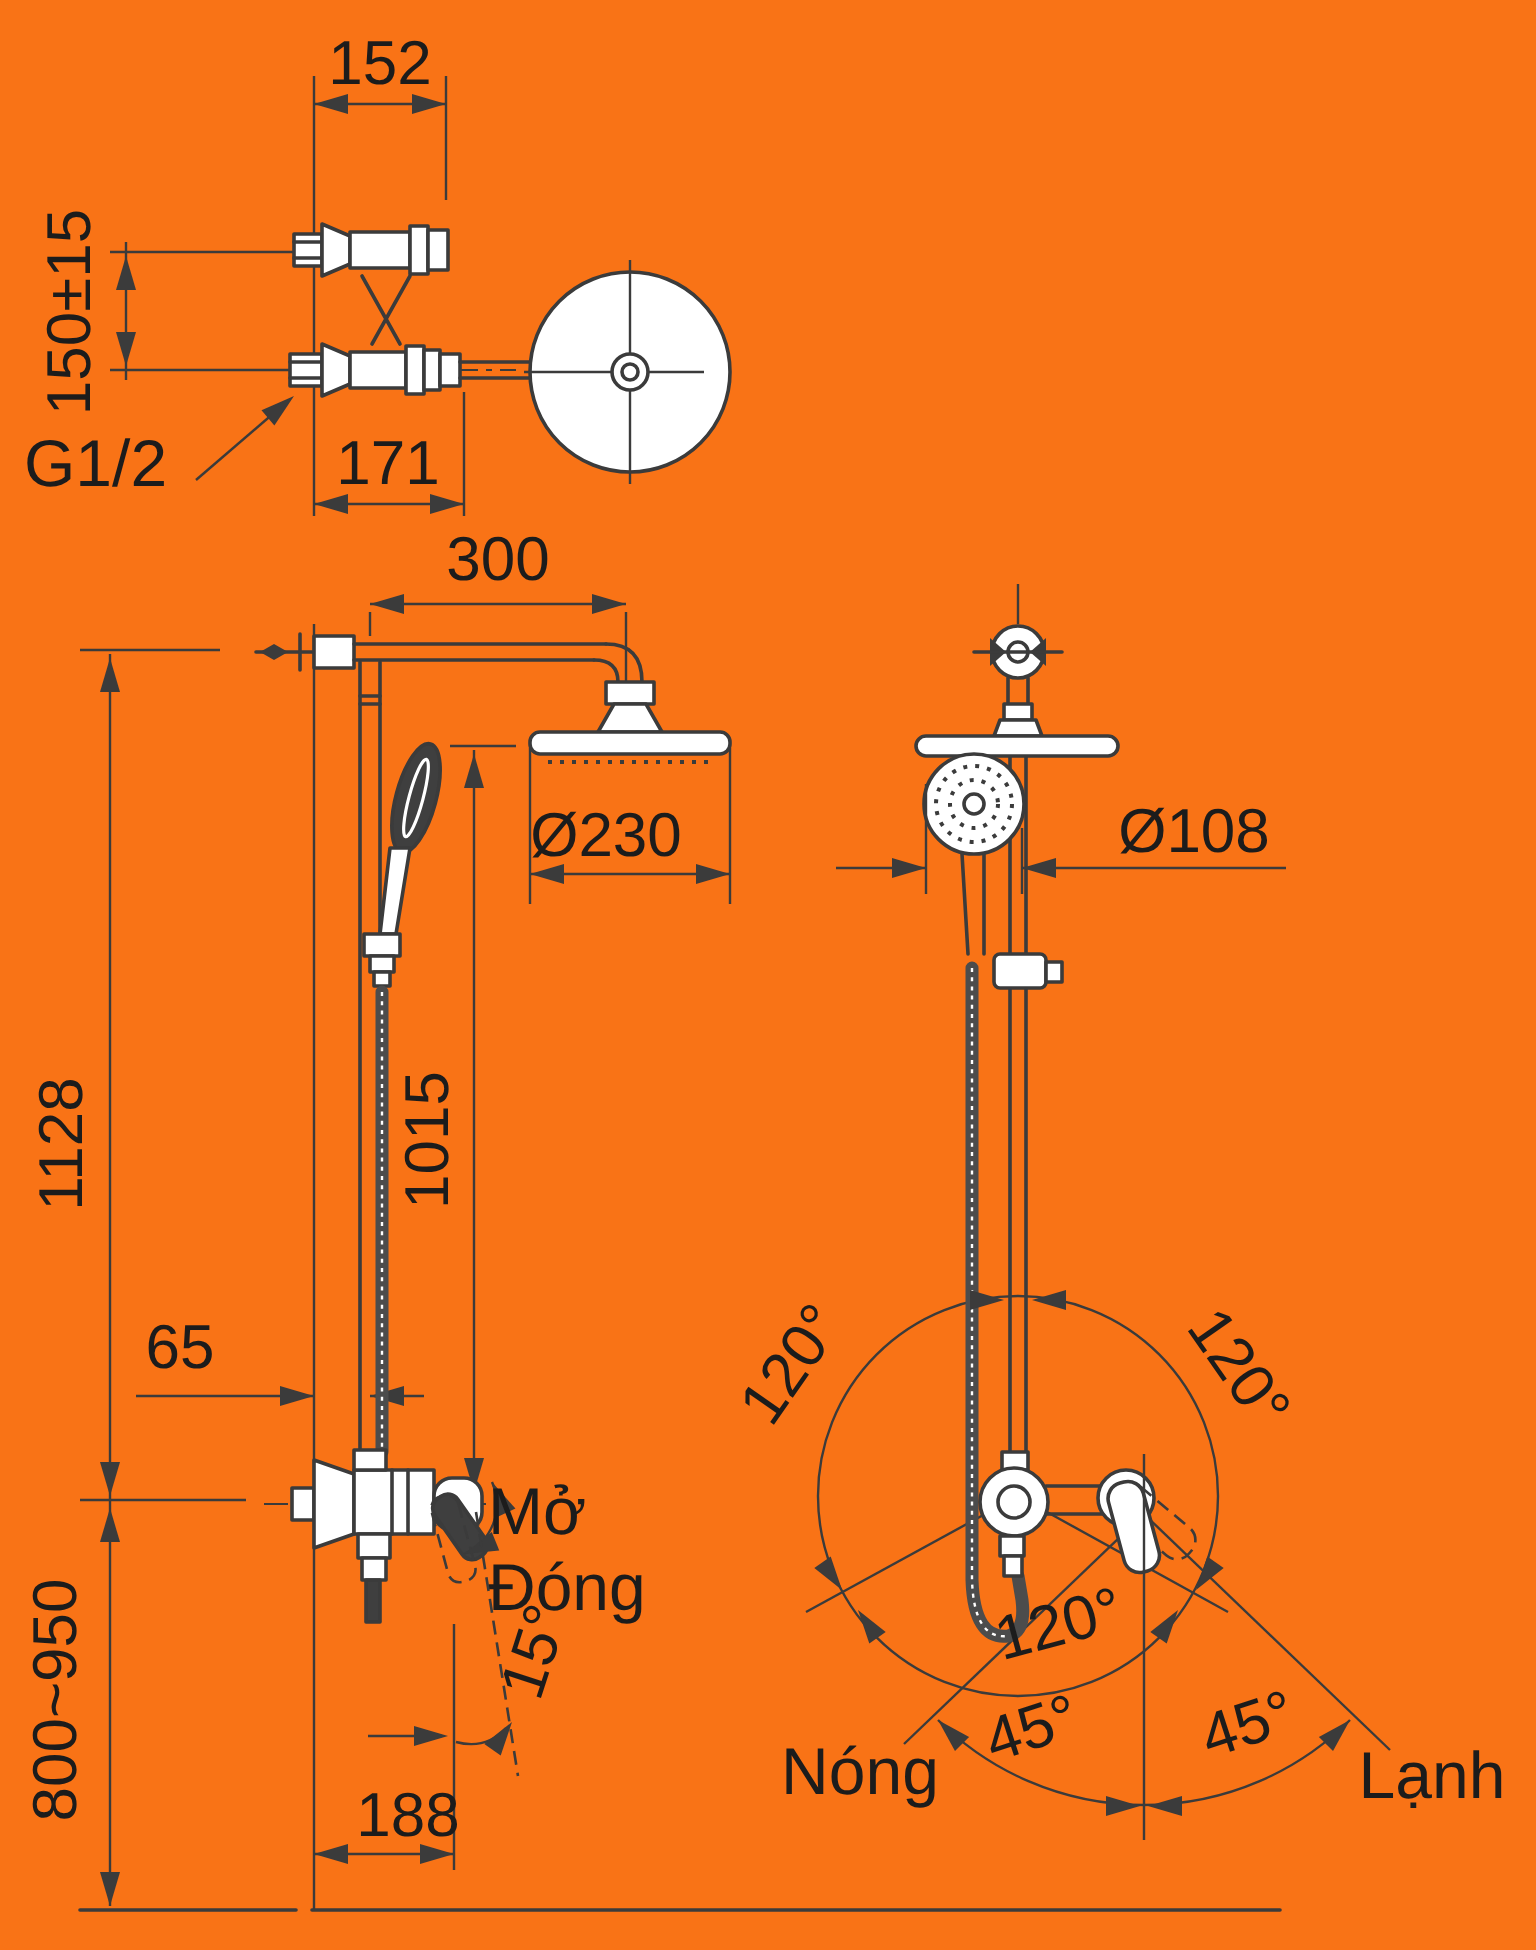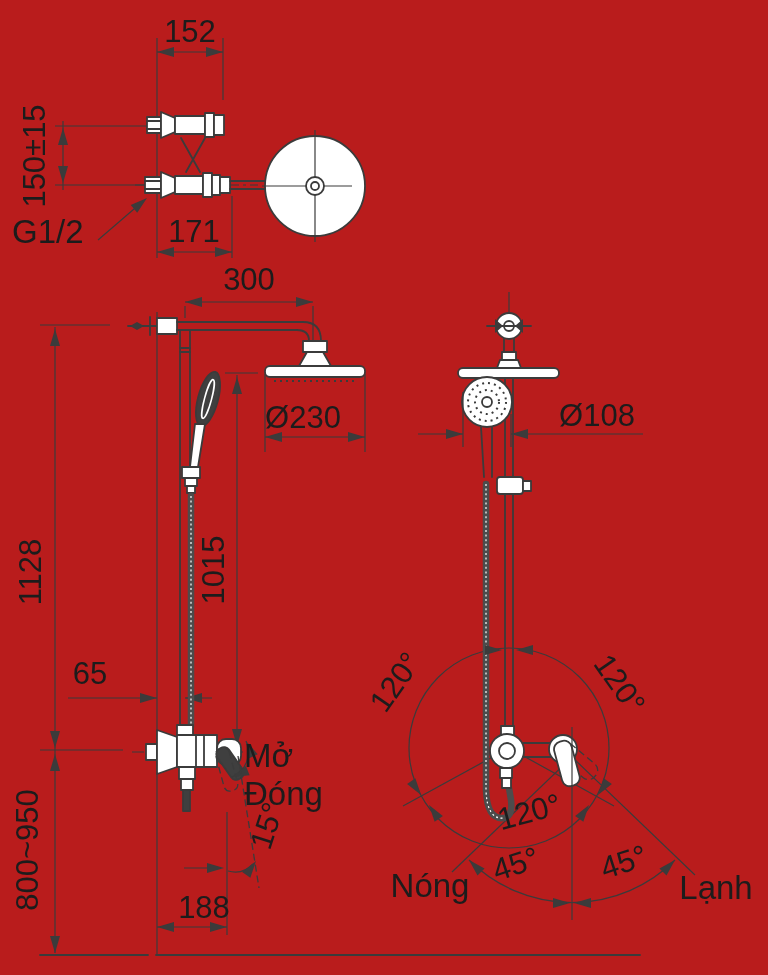--- a/index.html
+++ b/index.html
@@ -1,16 +1,16 @@
 <!DOCTYPE html>
 <html><head>
 <meta charset="utf-8">
 <style>
   html,body{margin:0;padding:0;background:#ffffff;}
-  .page{width:768px;height:975px;background:#b91c1c;position:relative;overflow:hidden;}
+  .page{width:768px;height:975px;background:#f97316;position:relative;overflow:hidden;}
   svg{display:block;}
   
   .o  {stroke:#3b3b3b;stroke-width:1.8;fill:none;stroke-linecap:round;stroke-linejoin:round;}
   .ow {stroke:#3b3b3b;stroke-width:1.8;fill:#ffffff;stroke-linejoin:round;}
   .od {stroke:#3b3b3b;stroke-width:1.8;fill:#3f3f3f;stroke-linejoin:round;}
   
   .d  {stroke:#3b3b3b;stroke-width:1.2;fill:none;}
   .fd {fill:#3b3b3b;stroke:none;}
   .dash {stroke:#3b3b3b;stroke-width:1.3;fill:none;stroke-dasharray:7 4;}
   .cl {stroke:#3b3b3b;stroke-width:1;fill:none;stroke-dasharray:12 4 3 4;}

